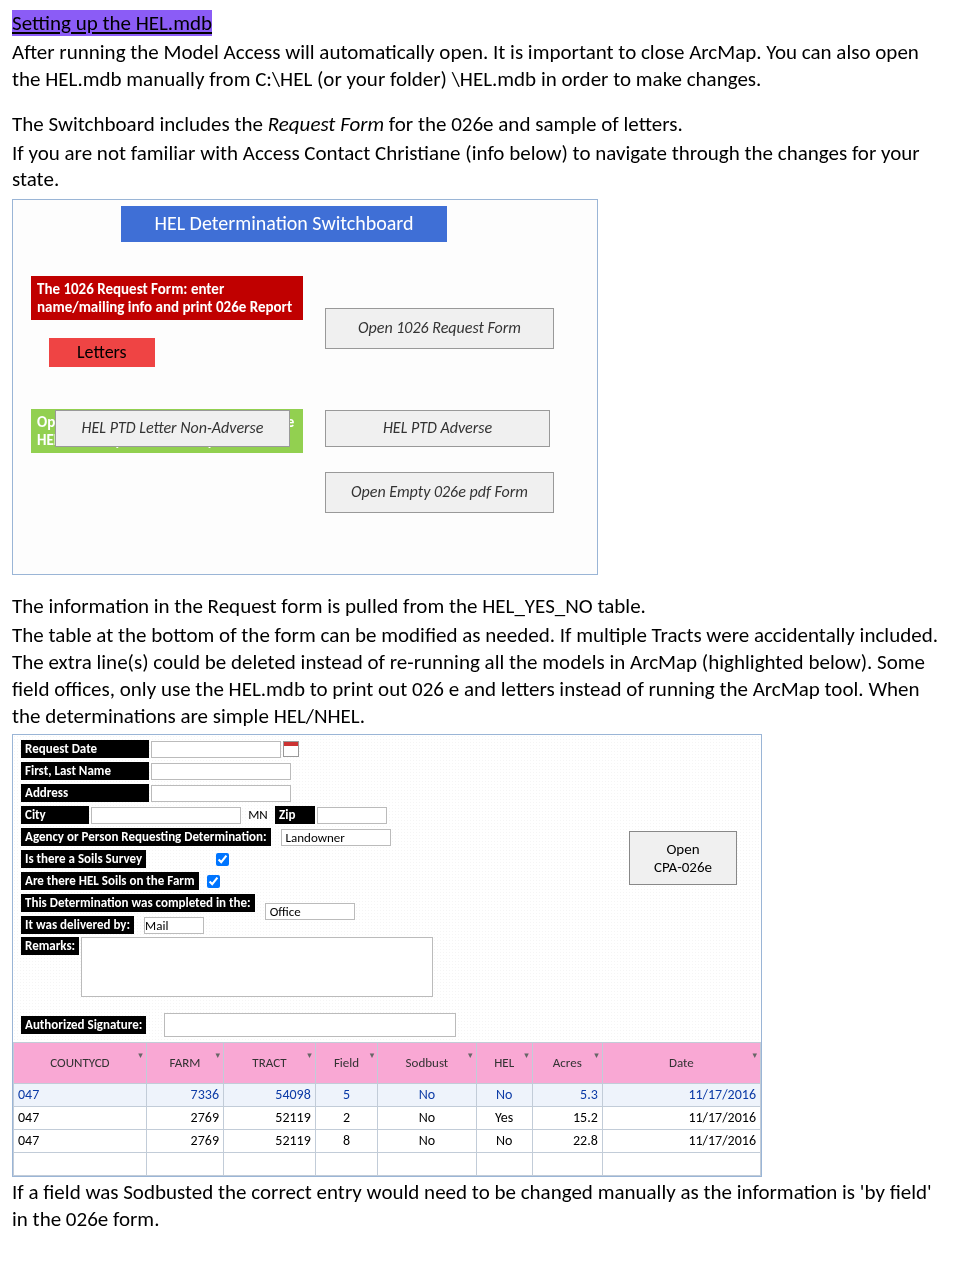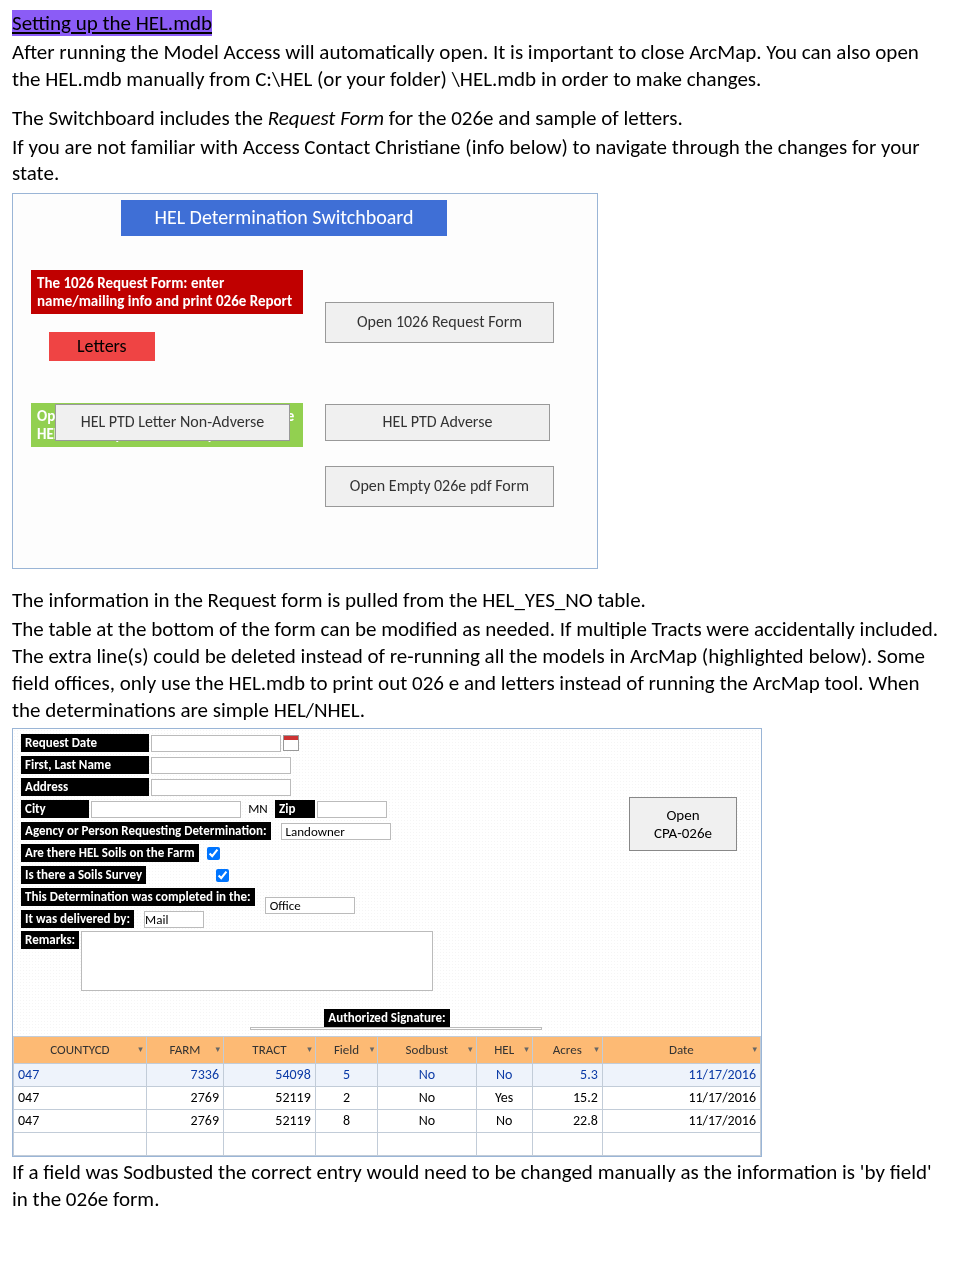--- a/index.html
+++ b/index.html
@@ -9,21 +9,21 @@
     font-size: 21px;
     color: #000;
     line-height: 1.28;
     width: 932px;
   }
   .highlight-yellow {
     background: #8b5cf6;
     text-decoration: underline;
   }
   p { margin: 0 0 2px 0; }
-  .para-block { margin-bottom: 12px; }
+  .para-block { margin-bottom: 18px; }
   .italic { font-style: italic; }
 
   
   .switchboard-figure {
     border: 1px solid #9ab5d6;
     width: 586px;
     height: 376px;
     margin: 6px 0 18px 0;
     background: #fdfdfd;
     position: relative;
@@ -52,20 +52,21 @@
   }
   .sb-btn {
     background: #f0f0f0;
     border: 1px solid #999;
     color: #333;
     font-size: 16px;
     padding: 9px 6px;
     text-align: center;
     width: 215px;
     position: absolute;
+    font-style: italic;
   }
   .sb-btn.sm { width: 225px; padding: 7px 4px; font-size:16px; }
   .sb-letters-label {
     background: #ef4444;
     color: #000;
     font-size: 18px;
     padding: 3px 28px;
     width: fit-content;
     margin-top: 18px;
     margin-left:18px;
@@ -118,44 +119,44 @@
     background:
       linear-gradient(#c33,#c33) 0 0/100% 4px no-repeat,
       linear-gradient(#fff,#fff) 0 4px/100% 12px no-repeat;
     border:1px solid #999;
     box-sizing:border-box;
   }
   .rf-check { margin: 0 4px 0 8px; }
   .open-cpa-btn {
     position:absolute;
     right: 24px;
-    top: 68px;
+    top: 96px;
     width: 108px;
     height: 54px;
     border: 1px solid #888;
     background: #f0f0f0;
     text-align:center;
     font-size:15px;
     line-height:1.2;
     padding-top:8px;
     box-sizing:border-box;
   }
   .rf-remarks {
     background:#fff; border:1px solid #bbb;
     width: 350px; height: 58px; margin-left:2px;
   }
-  .rf-sig-row { margin-top: 18px; margin-bottom:4px;flex-direction:column;}
+  .rf-sig-row { margin-top: 18px; margin-bottom:4px;}
   .rf-sig-input { background:#fff; border:1px solid #bbb; width:290px; height:22px; margin-left:18px;}
 
   
   .req-table { width:100%; border-collapse:collapse; font-size:14px; background:#fff;}
   .req-table th {
-    background:#fdba74; color:#333;
+    background:#f9a8d4; color:#333;
     border:1px solid #c2ccd8; font-weight:normal;
-    padding:5px 2px; font-size:13px; text-align:center;
+    padding:12px 2px; font-size:13px; text-align:center;
     position:relative;
   }
   .req-table th .dd { font-size:9px; color:#666; position:absolute; right:3px; top:6px;}
   .req-table td {
     border:1px solid #c2ccd8; padding:2px 4px; text-align:right;
     font-size:14px;
   }
   .req-table td.tl { text-align:left; }
   .req-table td.tc { text-align:center; }
   .req-table tr.hl td { color:#0b3aa6; background:#eef3fb;}
@@ -210,26 +211,26 @@
       <span class="rf-input" style="width:150px;"></span>
       <span style="width:34px; text-align:center; font-size:13px;">MN</span>
       <span class="blk-label" style="width:32px;">Zip</span>
       <span class="rf-input" style="width:70px;"></span>
     </div>
     <div class="rf-row">
       <span class="blk-label">Agency or Person Requesting Determination:</span>
       <span class="rf-input" style="width:110px; margin-left:10px; font-size:13px; padding-left:4px; line-height:15px;">Landowner</span>
     </div>
     <div class="rf-row">
+      <span class="blk-label">Is there a Soils Survey</span>
+      <input type="checkbox" checked="" class="rf-check" style="margin-left: 70px;">
+    </div>
+    <div class="rf-row">
       <span class="blk-label">Are there HEL Soils on the Farm</span>
       <input type="checkbox" checked="" class="rf-check" style="">
-    </div>
-    <div class="rf-row">
-      <span class="blk-label">Is there a Soils Survey</span>
-      <input type="checkbox" checked="" class="rf-check" style="margin-left: 70px;">
     </div>
     <div class="rf-row">
       <span class="blk-label">This Determination was completed in the:</span>
       <span class="rf-input" style="width:90px; margin-left:10px; font-size:13px; padding-left:4px; line-height:15px;margin-top:17px;">Office</span>
     </div>
     <div class="rf-row">
       <span class="blk-label">It was delivered by:</span>
       <span class="rf-input" style="width:60px; margin-left:10px; font-size:13px; line-height:15px;">Mail</span>
     </div>
     <div class="rf-row" style="height:auto; align-items:flex-start;">

